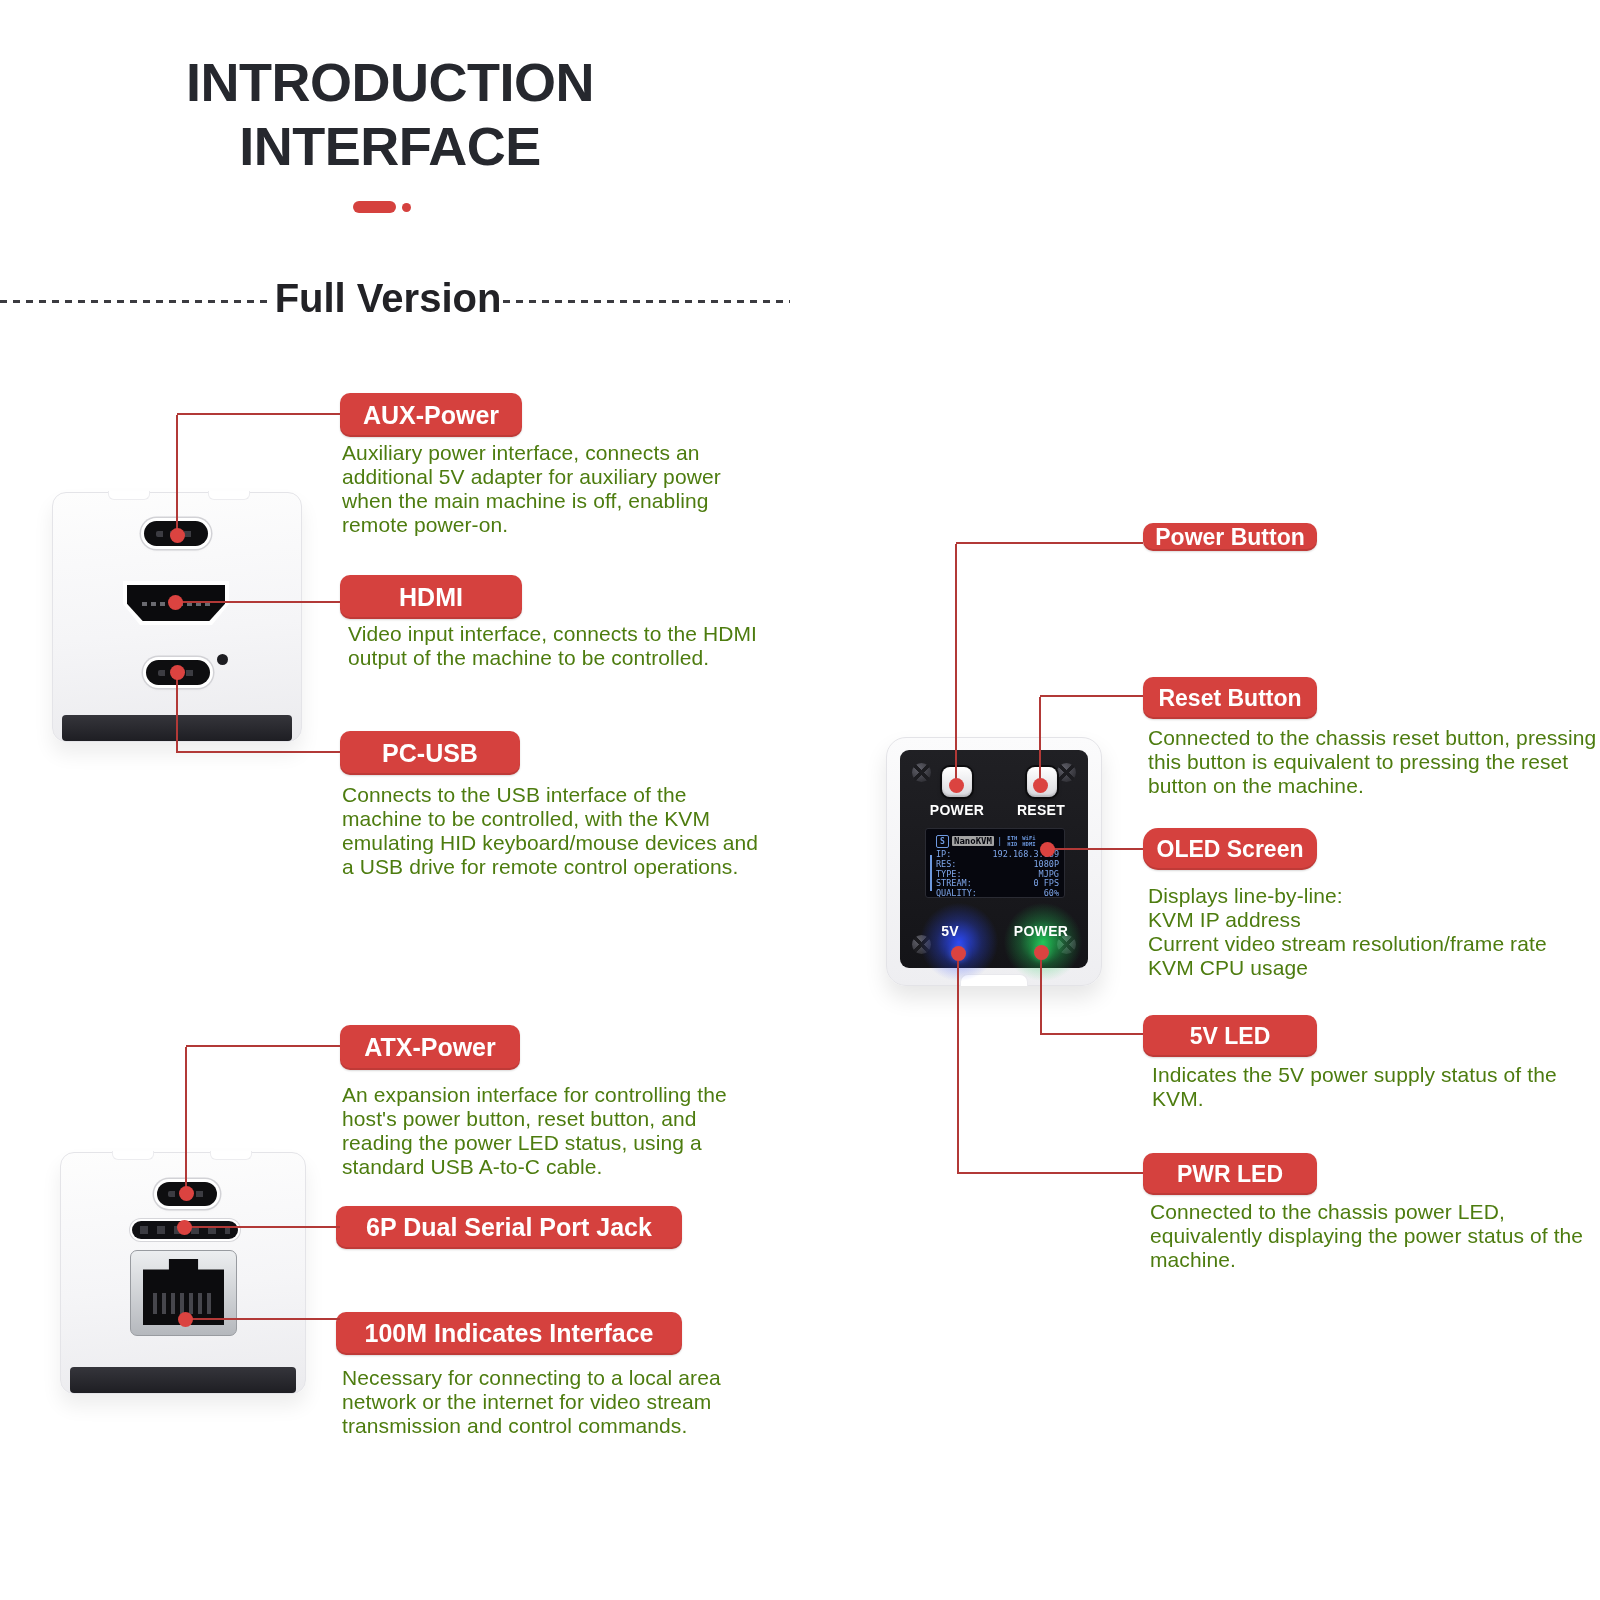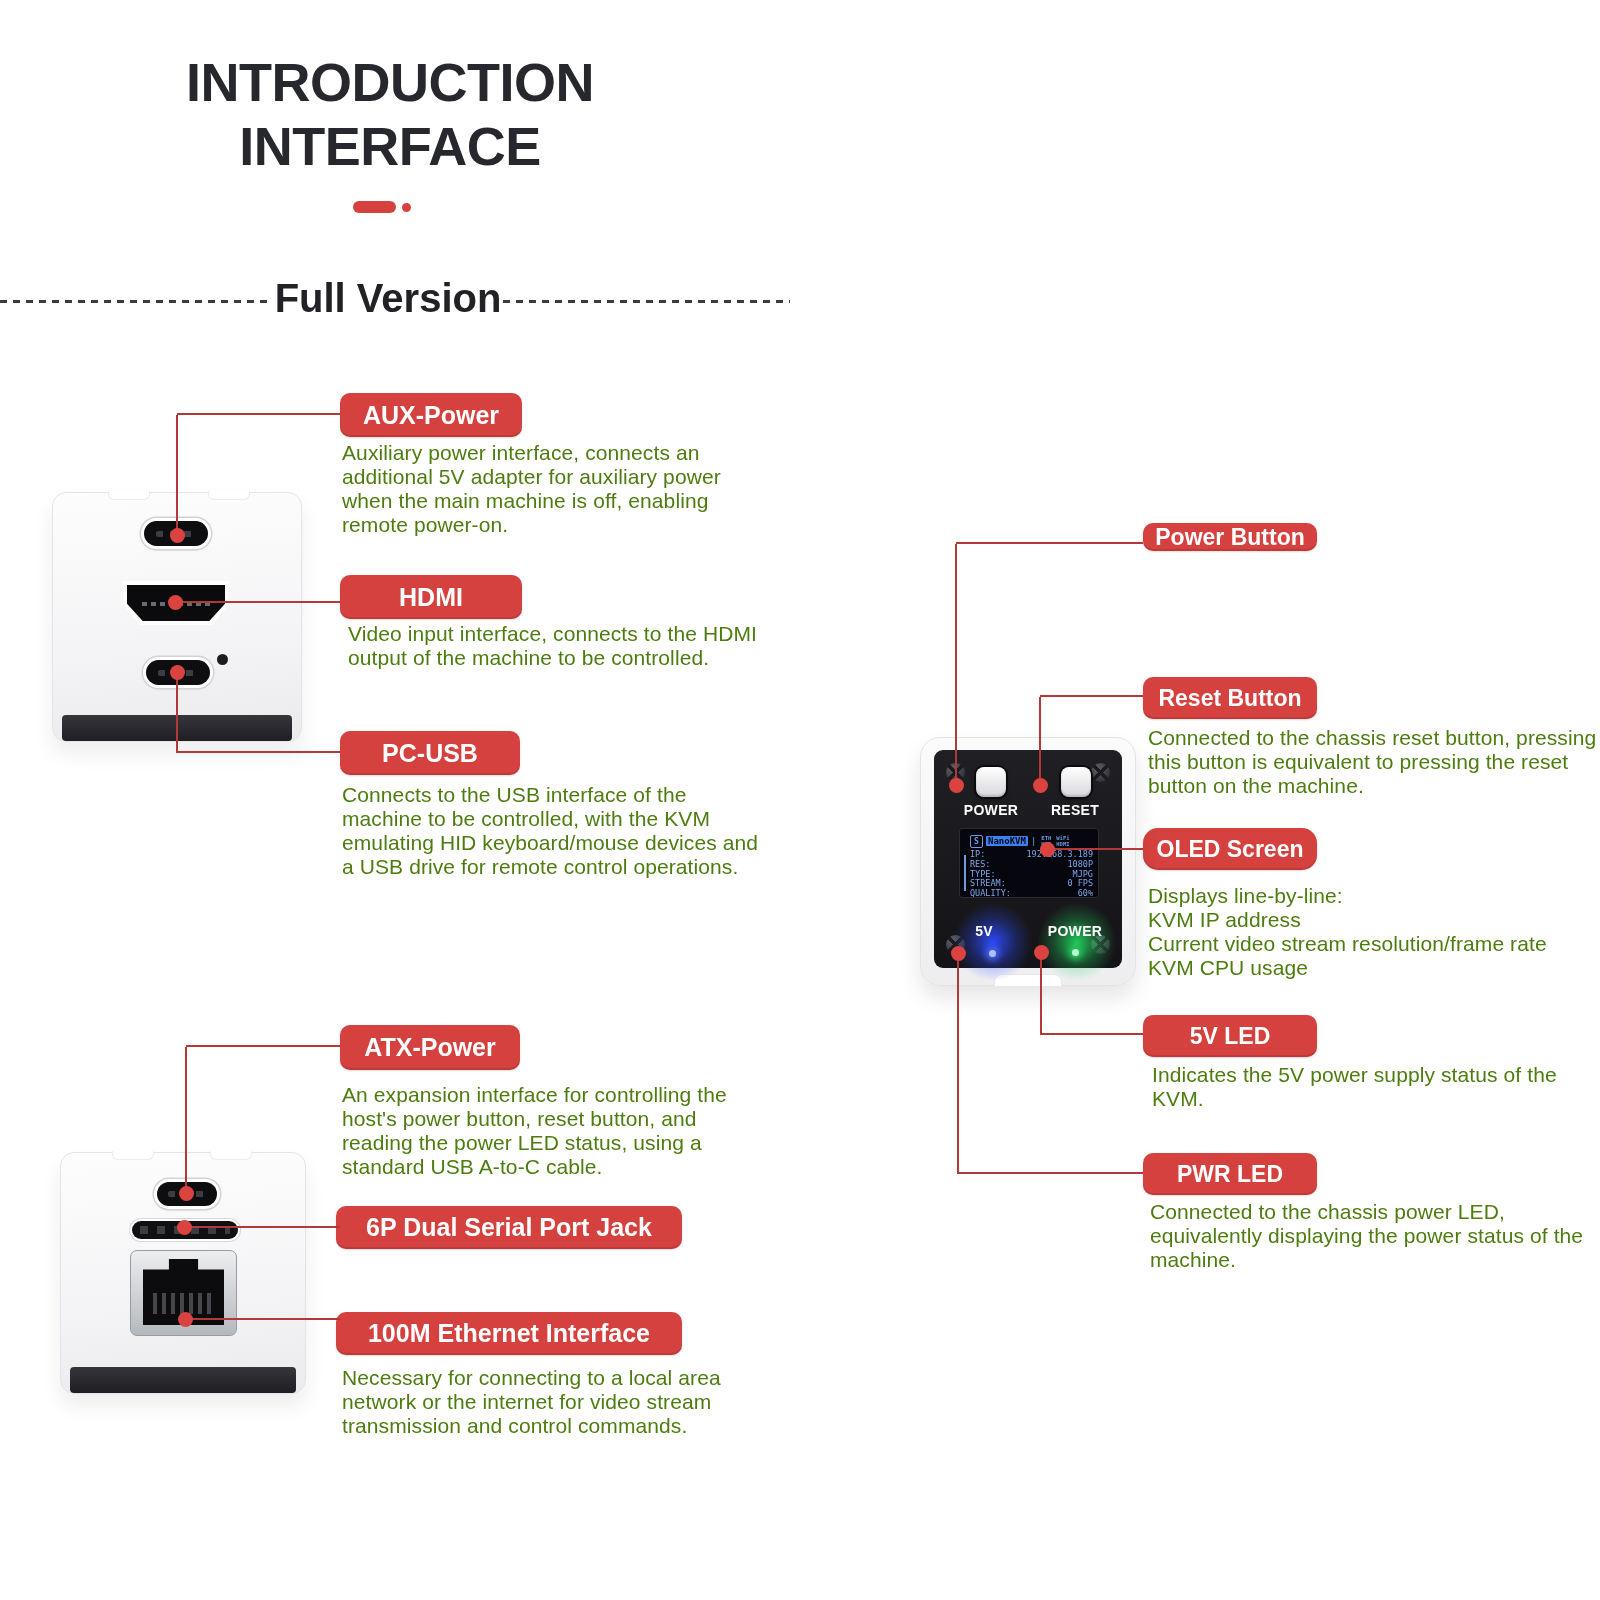--- a/index.html
+++ b/index.html
@@ -50,21 +50,21 @@
         box-shadow:0 0 0 2px #ffffff,0 0 0 3px #d6d6da;}
   .serial-port::after{content:'';position:absolute;left:8px;right:8px;top:5px;bottom:5px;
         background:repeating-linear-gradient(90deg,#3c3c42 0 8px,transparent 8px 17px);}
   .rj45{position:absolute;background:linear-gradient(180deg,#eceef0,#b5b8bd);border:1px solid #989ba0;
         border-radius:7px;}
   .rj45-jack{position:absolute;left:12px;top:8px;width:81px;height:66px;background:#0c0c0e;
         clip-path:polygon(32% 0,68% 0,68% 16%,100% 16%,100% 100%,0 100%,0 16%,32% 16%);}
   .rj45-jack::after{content:'';position:absolute;left:12%;right:12%;bottom:16%;height:32%;
         background:repeating-linear-gradient(90deg,#46464c 0 4px,transparent 4px 9px);}
   
-  .kvm{z-index:2;margin-left:34px;}
+  .kvm{z-index:2;}
   .kvm-shell{position:absolute;inset:0;background:linear-gradient(180deg,#fbfbfc,#eeeef1);
         border:1px solid #e3e3e7;border-radius:20px;box-shadow:0 12px 22px rgba(0,0,0,.10);}
   .kvm-notch{position:absolute;bottom:0;left:50%;transform:translateX(-50%);width:66px;height:11px;
         background:#ffffff;border:1px solid #e9e9ed;border-bottom:none;border-radius:8px 8px 0 0;}
   .kvm-panel{position:absolute;left:14px;right:14px;top:13px;bottom:18px;border-radius:9px;
         background:linear-gradient(180deg,#202024,#141418);}
   .screw{position:absolute;width:19px;height:19px;border-radius:50%;
         background-image:linear-gradient(45deg,transparent 44%,#1c1c20 44% 56%,transparent 56%),
                          linear-gradient(135deg,transparent 44%,#1c1c20 44% 56%,transparent 56%),
                          radial-gradient(circle at 35% 30%,#5f5f68,#323238 75%);}
@@ -78,21 +78,21 @@
   .led-dot{position:absolute;width:7px;height:7px;border-radius:50%;}
   .led-dot.blue{background:#aebfff;box-shadow:0 0 7px 3px #4c6dff;}
   .led-dot.green{background:#b8ffcc;box-shadow:0 0 7px 3px #2fd46a;}
   
   .oled{position:absolute;background:#06070e;border:1px solid #2a2b33;border-radius:3px;
         box-sizing:border-box;padding:5px 5px 3px 10px;font-family:"DejaVu Sans Mono",monospace;}
   .oled-bar{position:absolute;left:4px;top:26px;width:2px;height:36px;background:#6e9ae0;}
   .oled-head{display:flex;align-items:center;gap:3px;height:14px;margin-bottom:2px;}
   .oled-logo{width:11px;height:11px;border:1px solid #6e9ae0;border-radius:2px;color:#6e9ae0;
         font-size:8px;font-weight:bold;display:flex;align-items:center;justify-content:center;flex:0 0 auto;}
-  .oled-brand{background:#3b82f6;color:#06070e;font-size:9px;font-weight:bold;padding:0 2px;border-radius:1px;}
+  .oled-brand{background:#a3a3a3;color:#06070e;font-size:9px;font-weight:bold;padding:0 2px;border-radius:1px;}
   .oled-sep{color:#6e9ae0;font-size:9px;}
   .oled-icons{display:grid;grid-template-columns:auto auto;column-gap:5px;font-size:5.5px;line-height:6px;
         color:#6e9ae0;font-weight:bold;margin-left:2px;}
   .oled-row{display:flex;justify-content:space-between;font-size:8.5px;line-height:9.8px;color:#7ea6ea;}
 </style>
 </head>
 <body>
 
 <div id="canvas">
 
@@ -228,21 +228,21 @@
   <div class="abs desc" style="left:348px;top:622px;width:420px;">Video input interface, connects to the HDMI output of the machine to be controlled.</div>
 
   <div class="abs tag big" style="left:340px;top:731px;width:180px;height:44px;">PC-USB</div>
   <div class="abs desc" style="left:342px;top:783px;width:430px;">Connects to the USB interface of the machine to be controlled, with the KVM emulating HID keyboard/mouse devices and a USB drive for remote control operations.</div>
 
   <div class="abs tag big" style="left:340px;top:1025px;width:180px;height:45px;">ATX-Power</div>
   <div class="abs desc" style="left:342px;top:1083px;width:424px;">An expansion interface for controlling the host's power button, reset button, and reading the power LED status, using a standard USB A-to-C cable.</div>
 
   <div class="abs tag big" style="left:336px;top:1206px;width:346px;height:43px;">6P Dual Serial Port Jack</div>
 
-  <div class="abs tag big" style="left:336px;top:1312px;width:346px;height:43px;">100M Ethernet Interface</div>
+  <div class="abs tag big" style="left:336px;top:1312px;width:346px;height:43px;">100M Indicates Interface</div>
   <div class="abs desc" style="left:342px;top:1366px;width:452px;">Necessary for connecting to a local area network or the internet for video stream transmission and control commands.</div>
 
   <div class="abs tag small" style="left:1143px;top:523px;width:174px;height:28px;">Power Button</div>
 
   <div class="abs tag small" style="left:1143px;top:677px;width:174px;height:42px;">Reset Button</div>
   <div class="abs desc" style="left:1148px;top:726px;width:450px;">Connected to the chassis reset button, pressing this button is equivalent to pressing the reset button on the machine.</div>
 
   <div class="abs tag small" style="left:1143px;top:828px;width:174px;height:42px;border-radius:15px;">OLED Screen</div>
   <div class="abs desc pre" style="left:1148px;top:884px;width:474px;">Displays line-by-line:
 KVM IP address

